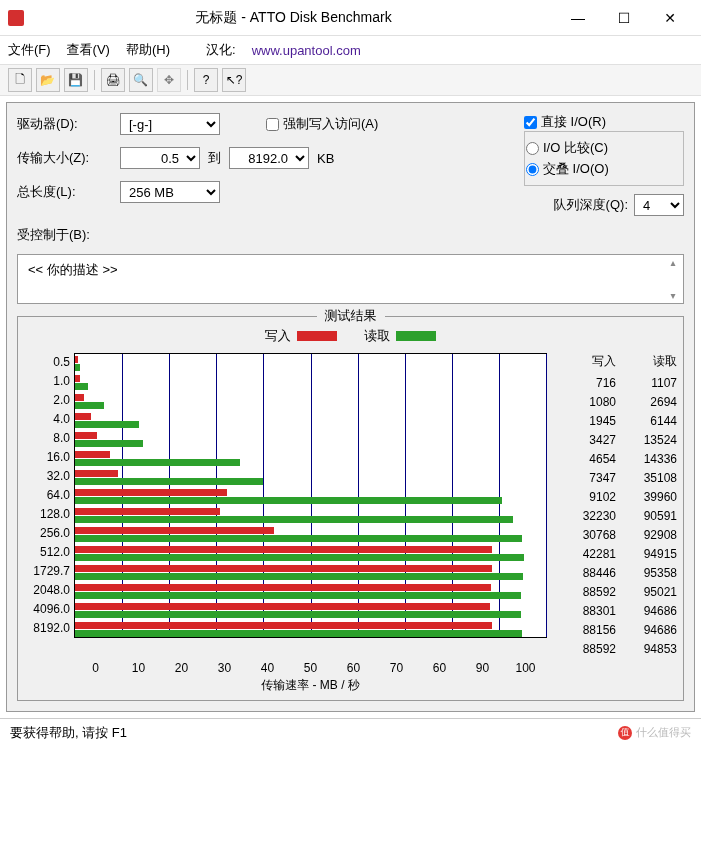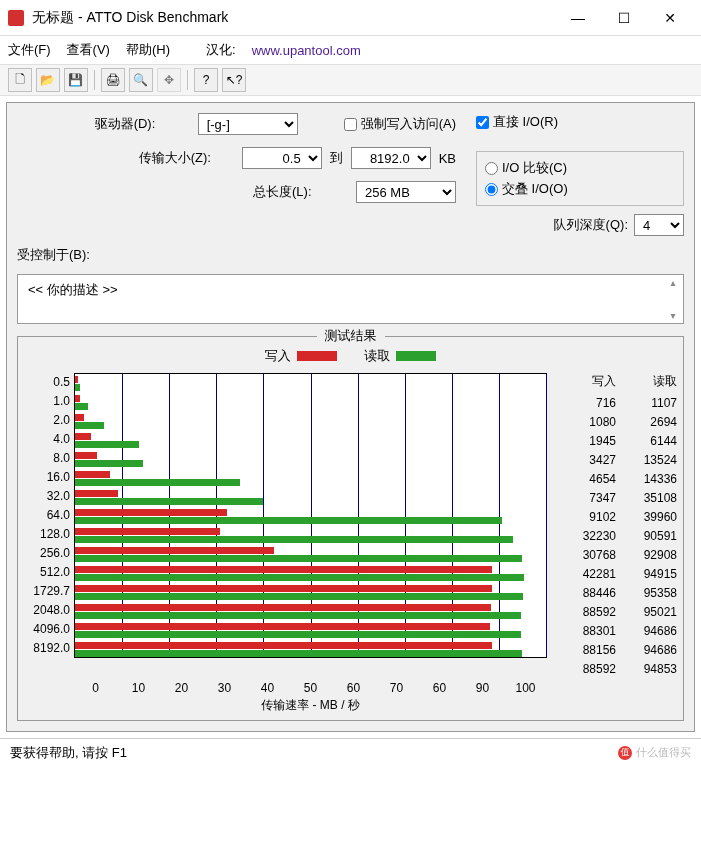--- a/index.html
+++ b/index.html
@@ -1,38 +1,38 @@
 <!DOCTYPE html>
 <html><head>
 <meta charset="utf-8">
 <style>
 * { box-sizing: border-box; margin: 0; padding: 0; }
 body { font-family: "Microsoft YaHei", "SimSun", sans-serif; font-size: 13px; background: #fff; color: #000; width: 701px; }
 .titlebar { height: 36px; display: flex; align-items: center; padding: 0 8px; border-bottom: 1px solid #e0e0e0; }
 .titlebar .icon { width: 16px; height: 16px; background: #d32f2f; margin-right: 8px; border-radius: 2px; }
-.titlebar .title { flex: 1; font-size: 14px; }
+.titlebar .title { flex: 1; font-size: 14px; text-align: center; }
 .titlebar .ctrl { width: 46px; height: 30px; display: flex; align-items: center; justify-content: center; font-size: 14px; cursor: pointer; }
 .menubar { height: 28px; display: flex; align-items: center; padding: 0 8px; gap: 16px; }
 .menubar span { cursor: pointer; }
 .menubar .link { color: #4c1d95; }
 .toolbar { height: 32px; display: flex; align-items: center; padding: 0 8px; gap: 4px; border-top: 1px solid #e0e0e0; border-bottom: 1px solid #e0e0e0; background: #f5f5f5; }
 .tbtn { width: 24px; height: 24px; border: 1px solid #c0c0c0; background: #f0f0f0; display: flex; align-items: center; justify-content: center; cursor: pointer; font-size: 12px; }
 .tsep { width: 1px; height: 20px; background: #c0c0c0; margin: 0 2px; }
 .mainpanel { margin: 6px; border: 1px solid #999; padding: 10px; background: #f0f0f0; }
 .controls { display: flex; gap: 20px; }
 .leftcol { flex: 1; }
-.rightcol { width: 208px; }
-.row { display: flex; align-items: center; margin-bottom: 12px; gap: 8px; justify-content: flex-end; }
+.rightcol { width: 160px; }
+.row { display: flex; align-items: center; margin-bottom: 12px; gap: 8px; }
 .row label { min-width: 95px; }
 select, input[type=text] { border: 1px solid #888; background: #fff; height: 22px; font-size: 13px; padding: 0 4px; }
 .sel-drive { width: 100px; }
 .sel-size { width: 80px; text-align: right; }
 .sel-len { width: 100px; }
 .chk { display: flex; align-items: center; gap: 4px; }
-.iogroup { border: 1px solid #bbb; padding: 4px 8px; margin-top: 20px; position: relative; }
+.iogroup { border: 1px solid #bbb; padding: 4px 1px; margin-top: 0; position: relative; }
 .radio { display: flex; align-items: center; gap: 4px; margin: 3px 0; }
 .queuerow { display: flex; align-items: center; gap: 6px; margin-top: 8px; justify-content: flex-end; }
 .queuerow select { width: 50px; }
 .controlled { margin-top: 10px; }
 .controlled .ctrlrow { display: flex; align-items: flex-end; gap: 8px; }
 .controlled select { width: 300px; }
 .startbtn { float: right; border: 1px dashed #666; background: #e8e8e8; padding: 2px 16px; cursor: pointer; margin-top: -2px; }
 .descbox { clear: both; margin-top: 10px; height: 50px; border: 1px solid #999; background: #fff; padding: 6px 10px; position: relative; }
 .descbox .scroll { position: absolute; right: 2px; top: 2px; bottom: 2px; width: 16px; display: flex; flex-direction: column; justify-content: space-between; }
 .descbox .scroll span { font-size: 10px; color: #888; text-align: center; }

